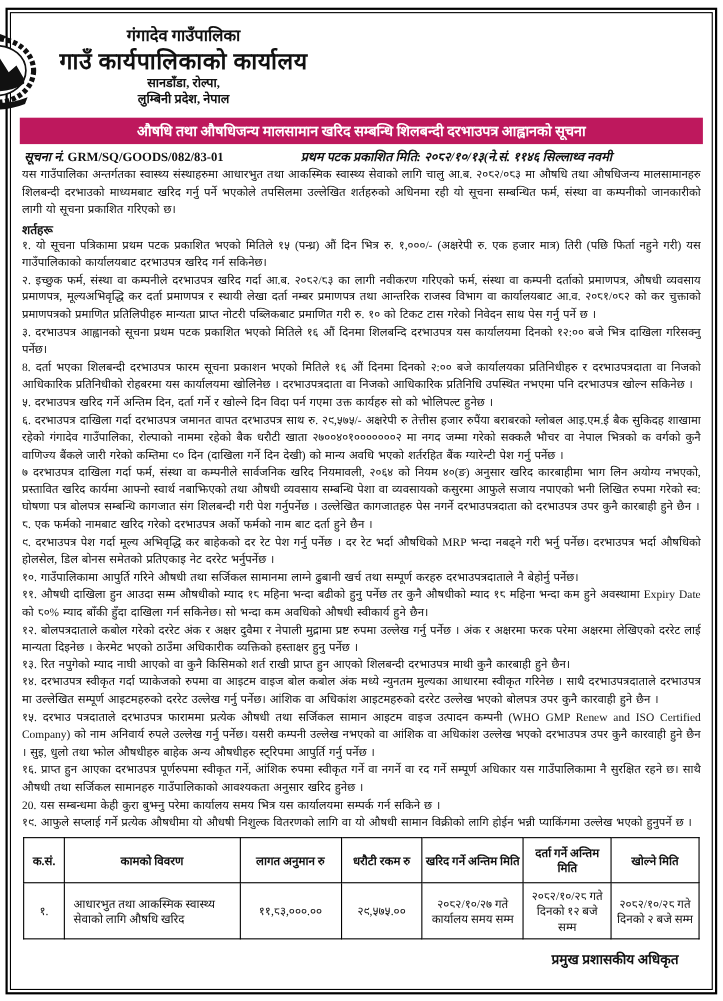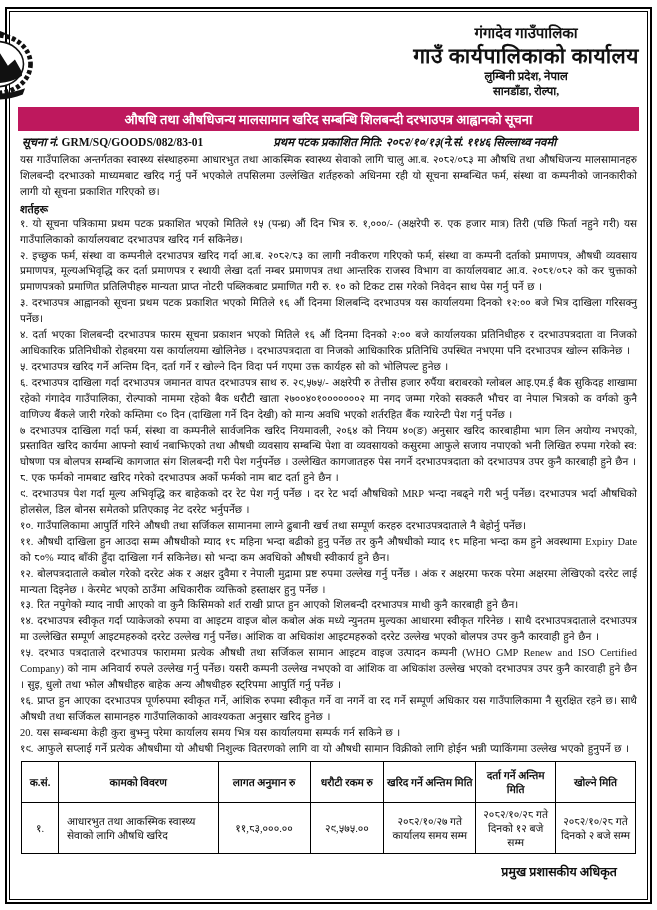--- a/index.html
+++ b/index.html
@@ -18,21 +18,21 @@
     padding: 2px;
   }
   .frame-inner {
     width: 100%; height: 100%;
     border: 1px solid #000;
     padding: 8px 8px 6px 8px;
     display: flex; flex-direction: column;
   }
   
   .doc-header {
-    display: flex; align-items: center; justify-content: space-between;
+    display: flex; align-items: center; justify-content: flex-start;
     gap: 18px; margin-top: 2px;
   }
   .emblem-box { width: 78px; height: 78px; flex: 0 0 auto; margin-left: -60px; }
   .head-text { text-align: center; line-height: 1.25; }
   .head-muni   { font-size: 15px; font-weight: bold; }
   .head-office { font-size: 21px; font-weight: bold; letter-spacing: .5px; }
   .head-addr   { font-size: 11.5px; font-weight: bold; }
   
   .title-bar {
     margin-top: 7px;
@@ -92,22 +92,22 @@
           <path d="M18 64 L31 44 L40 57 L52 37 L64 56 L73 48 L82 64 Z" fill="#111"></path>
           <path d="M18 64 h64 v5 a42 26 0 0 1 -64 0 Z" fill="#111"></path>
           <line x1="50" y1="10" x2="50" y2="26" stroke="#111" stroke-width="2.5"></line>
           <path d="M50 10 l13 5 -13 5 Z" fill="#111"></path>
           <path d="M14 85 Q50 99 86 85 l-3 8 Q50 106 17 93 Z" fill="#111"></path>
         </svg>
       </div>
       <div class="head-text">
         <div class="head-muni">गंगादेव गाउँपालिका</div>
         <div class="head-office">गाउँ कार्यपालिकाको कार्यालय</div>
+        <div class="head-addr">सानडाँडा, रोल्पा,</div>
         <div class="head-addr">लुम्बिनी प्रदेश, नेपाल</div>
-        <div class="head-addr">सानडाँडा, रोल्पा,</div>
       </div>
     </header>
 
     <div class="title-bar">औषधि तथा औषधिजन्य मालसामान खरिद सम्बन्धि शिलबन्दी दरभाउपत्र आह्वानको सूचना</div>
 
     <div class="meta-row">
       <span class="meta-left">
         <span>सूचना नं.</span>
         <span class="meta-no">GRM/SQ/GOODS/082/83-01</span>
       </span>
@@ -115,21 +115,21 @@
     </div>
 
     <p class="intro">यस गाउँपालिका अन्तर्गतका स्वास्थ्य संस्थाहरुमा आधारभुत तथा आकस्मिक स्वास्थ्य सेवाको लागि चालु आ.ब. २०८२/०८३ मा औषधि तथा औषधिजन्य मालसामानहरु शिलबन्दी दरभाउको माध्यमबाट खरिद गर्नु पर्ने भएकोले तपसिलमा उल्लेखित शर्तहरुको अधिनमा रही यो सूचना सम्बन्धित फर्म, संस्था वा कम्पनीको जानकारीको लागी यो सूचना प्रकाशित गरिएको छ।</p>
 
     <div class="cond-heading">शर्तहरू</div>
 
     <div class="conditions">
         <p class="cond">१. यो सूचना पत्रिकामा प्रथम पटक प्रकाशित भएको मितिले १५ (पन्ध्र) औं दिन भित्र रु. १,०००/- (अक्षरेपी रु. एक हजार मात्र) तिरी (पछि फिर्ता नहुने गरी) यस गाउँपालिकाको कार्यालयबाट दरभाउपत्र खरिद गर्न सकिनेछ।</p>
         <p class="cond">२. इच्छुक फर्म, संस्था वा कम्पनीले दरभाउपत्र खरिद गर्दा आ.ब. २०८२/८३ का लागी नवीकरण गरिएको फर्म, संस्था वा कम्पनी दर्ताको प्रमाणपत्र, औषधी व्यवसाय प्रमाणपत्र, मूल्यअभिवृद्धि कर दर्ता प्रमाणपत्र र स्थायी लेखा दर्ता नम्बर प्रमाणपत्र तथा आन्तरिक राजस्व विभाग वा कार्यालयबाट आ.व. २०८१/०८२ को कर चुक्ताको प्रमाणपत्रको प्रमाणित प्रतिलिपीहरु मान्यता प्राप्त नोटरी पब्लिकबाट प्रमाणित गरी रु. १० को टिकट टास गरेको निवेदन साथ पेस गर्नु पर्ने छ ।</p>
         <p class="cond">३. दरभाउपत्र आह्वानको सूचना प्रथम पटक प्रकाशित भएको मितिले १६ औं दिनमा शिलबन्दि दरभाउपत्र यस कार्यालयमा दिनको १२:०० बजे भित्र दाखिला गरिसक्नु पर्नेछ।</p>
-        <p class="cond">४. दर्ता भएका शिलबन्दी दरभाउपत्र फारम सूचना प्रकाशन भएको मितिले १६ औं दिनमा दिनको २:०० बजे कार्यालयका प्रतिनिधीहरु र दरभाउपत्रदाता वा निजको आधिकारिक प्रतिनिधीको रोहबरमा यस कार्यालयमा खोलिनेछ । दरभाउपत्रदाता वा निजको आधिकारिक प्रतिनिधि उपस्थित नभएमा पनि दरभाउपत्र खोल्न सकिनेछ ।</p>
+        <p class="cond">8. दर्ता भएका शिलबन्दी दरभाउपत्र फारम सूचना प्रकाशन भएको मितिले १६ औं दिनमा दिनको २:०० बजे कार्यालयका प्रतिनिधीहरु र दरभाउपत्रदाता वा निजको आधिकारिक प्रतिनिधीको रोहबरमा यस कार्यालयमा खोलिनेछ । दरभाउपत्रदाता वा निजको आधिकारिक प्रतिनिधि उपस्थित नभएमा पनि दरभाउपत्र खोल्न सकिनेछ ।</p>
         <p class="cond">५. दरभाउपत्र खरिद गर्ने अन्तिम दिन, दर्ता गर्ने र खोल्ने दिन विदा पर्न गएमा उक्त कार्यहरु सो को भोलिपल्ट हुनेछ ।</p>
         <p class="cond">६. दरभाउपत्र दाखिला गर्दा दरभाउपत्र जमानत वापत दरभाउपत्र साथ रु. २९,५७५/- अक्षरेपी रु तेत्तीस हजार रुपैंया बराबरको ग्लोबल आइ.एम.ई बैक सुकिदह शाखामा रहेको गंगादेव गाउँपालिका, रोल्पाको नाममा रहेको बैक धरौटी खाता २७००४०१०००००००२ मा नगद जम्मा गरेको सक्कलै भौचर वा नेपाल भित्रको क वर्गको कुनै वाणिज्य बैंकले जारी गरेको कम्तिमा ९० दिन (दाखिला गर्ने दिन देखी) को मान्य अवधि भएको शर्तरहित बैंक ग्यारेन्टी पेश गर्नु पर्नेछ ।</p>
         <p class="cond">७ दरभाउपत्र दाखिला गर्दा फर्म, संस्था वा कम्पनीले सार्वजनिक खरिद नियमावली, २०६४ को नियम ४०(ङ) अनुसार खरिद कारबाहीमा भाग लिन अयोग्य नभएको, प्रस्तावित खरिद कार्यमा आफ्नो स्वार्थ नबाझिएको तथा औषधी व्यवसाय सम्बन्धि पेशा वा व्यवसायको कसुरमा आफुले सजाय नपाएको भनी लिखित रुपमा गरेको स्व: घोषणा पत्र बोलपत्र सम्बन्धि कागजात संग शिलबन्दी गरी पेश गर्नुपर्नेछ । उल्लेखित कागजातहरु पेस नगर्ने दरभाउपत्रदाता को दरभाउपत्र उपर कुनै कारबाही हुने छैन ।</p>
         <p class="cond">८. एक फर्मको नामबाट खरिद गरेको दरभाउपत्र अर्को फर्मको नाम बाट दर्ता हुने छैन ।</p>
         <p class="cond">९. दरभाउपत्र पेश गर्दा मूल्य अभिवृद्धि कर बाहेकको दर रेट पेश गर्नु पर्नेछ । दर रेट भर्दा औषधिको MRP भन्दा नबढ्ने गरी भर्नु पर्नेछ। दरभाउपत्र भर्दा औषधिको होलसेल, डिल बोनस समेतको प्रतिएकाइ नेट दररेट भर्नुपर्नेछ ।</p>
         <p class="cond">१०. गाउँपालिकामा आपुर्ति गरिने औषधी तथा सर्जिकल सामानमा लाग्ने ढुबानी खर्च तथा सम्पूर्ण करहरु दरभाउपत्रदाताले नै बेहोर्नु पर्नेछ।</p>
         <p class="cond">११. औषधी दाखिला हुन आउदा सम्म औषधीको म्याद १८ महिना भन्दा बढीको हुनु पर्नेछ तर कुनै औषधीको म्याद १८ महिना भन्दा कम हुने अवस्थामा Expiry Date को ८०% म्याद बाँकी हुँदा दाखिला गर्न सकिनेछ। सो भन्दा कम अवधिको औषधी स्वीकार्य हुने छैन।</p>
         <p class="cond">१२. बोलपत्रदाताले कबोल गरेको दररेट अंक र अक्षर दुवैमा र नेपाली मुद्रामा प्रष्ट रुपमा उल्लेख गर्नु पर्नेछ । अंक र अक्षरमा फरक परेमा अक्षरमा लेखिएको दररेट लाई मान्यता दिइनेछ । केरमेट भएको ठाउँमा अधिकारीक व्यक्तिको हस्ताक्षर हुनु पर्नेछ ।</p>
         <p class="cond">१३. रित नपुगेको म्याद नाघी आएको वा कुनै किसिमको शर्त राखी प्राप्त हुन आएको शिलबन्दी दरभाउपत्र माथी कुनै कारबाही हुने छैन।</p>
         <p class="cond">१४. दरभाउपत्र स्वीकृत गर्दा प्याकेजको रुपमा वा आइटम वाइज बोल कबोल अंक मध्ये न्युनतम मुल्यका आधारमा स्वीकृत गरिनेछ । साथै दरभाउपत्रदाताले दरभाउपत्र मा उल्लेखित सम्पूर्ण आइटमहरुको दररेट उल्लेख गर्नु पर्नेछ। आंशिक वा अधिकांश आइटमहरुको दररेट उल्लेख भएको बोलपत्र उपर कुनै कारवाही हुने छैन ।</p>

